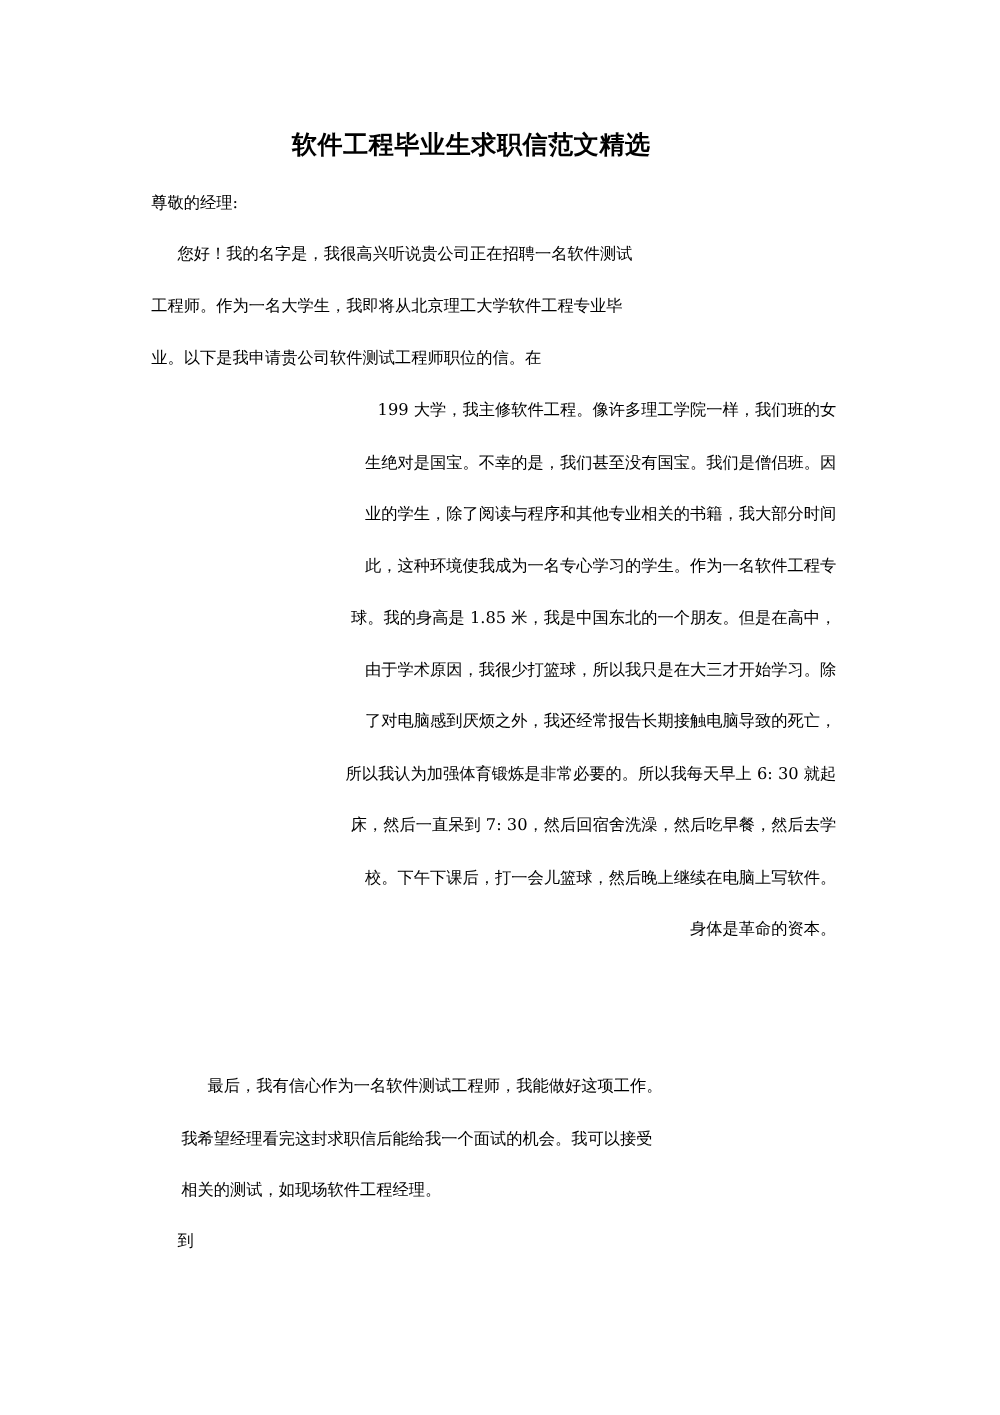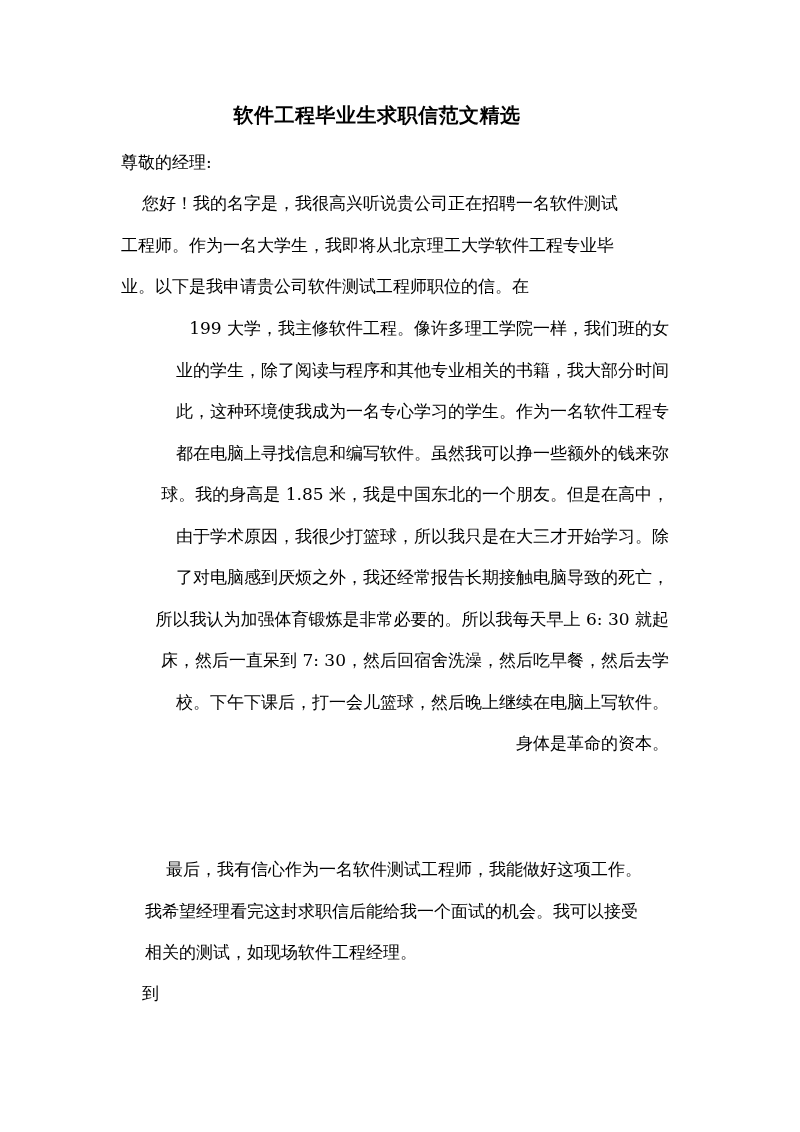--- a/index.html
+++ b/index.html
@@ -32,21 +32,21 @@
       font-family: "DejaVu Sans", "Liberation Sans", sans-serif;
       font-weight: bold;
       font-size: 20px;
       line-height: 28px;
       letter-spacing: 0.5px;
     }
     .body-text {
       position: absolute;
       left: 121px;
       width: 548px;
-      font-size: 17px;
+      font-size: 13px;
       line-height: 41.5px;
     }
     .line {
       display: block;
       white-space: nowrap;
       height: 41.5px;
     }
     .indent {
       padding-left: 21px;
     }
@@ -68,23 +68,23 @@
   </div>
 
   <div class="body-text p1">
     <span class="line indent">您好！我的名字是，我很高兴听说贵公司正在招聘一名软件测试</span>
     <span class="line">工程师。作为一名大学生，我即将从北京理工大学软件工程专业毕</span>
     <span class="line">业。以下是我申请贵公司软件测试工程师职位的信。在</span>
   </div>
 
   <div class="body-text p2">
     <span class="line indent">199 大学，我主修软件工程。像许多理工学院一样，我们班的女</span>
+    <span class="line">生绝对是国宝。不幸的是，我们甚至没有国宝。我们是僧侣班。因</span>
     <span class="line">业的学生，除了阅读与程序和其他专业相关的书籍，我大部分时间</span>
     <span class="line">此，这种环境使我成为一名专心学习的学生。作为一名软件工程专</span>
-    <span class="line">都在电脑上寻找信息和编写软件。虽然我可以挣一些额外的钱来弥</span>
     <span class="line">球。我的身高是 1.85 米，我是中国东北的一个朋友。但是在高中，</span>
     <span class="line">由于学术原因，我很少打篮球，所以我只是在大三才开始学习。除</span>
     <span class="line">了对电脑感到厌烦之外，我还经常报告长期接触电脑导致的死亡，</span>
     <span class="line">所以我认为加强体育锻炼是非常必要的。所以我每天早上 6: 30 就起</span>
     <span class="line">床，然后一直呆到 7:  30，然后回宿舍洗澡，然后吃早餐，然后去学</span>
     <span class="line">校。下午下课后，打一会儿篮球，然后晚上继续在电脑上写软件。</span>
     <span class="line">身体是革命的资本。</span>
   </div>
 
   <div class="body-text p3">

